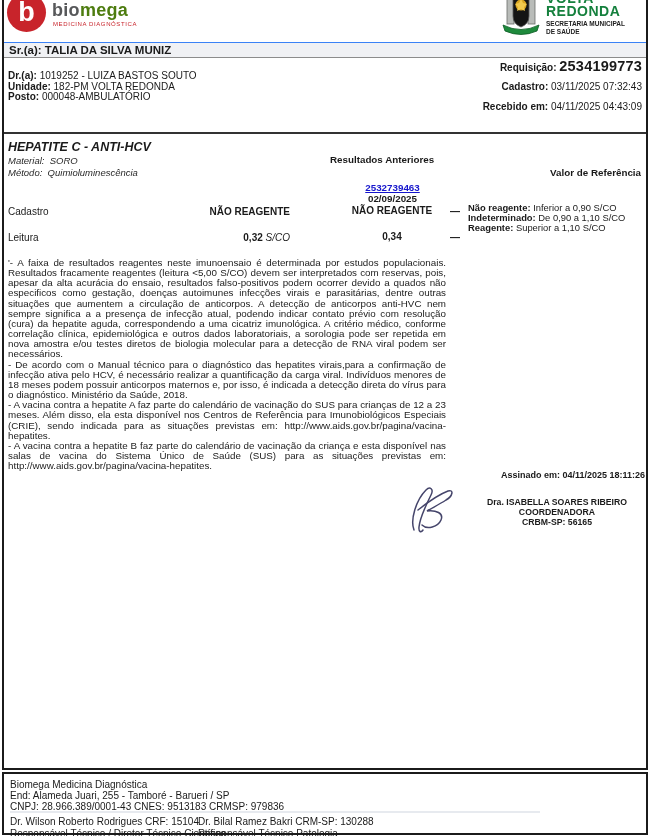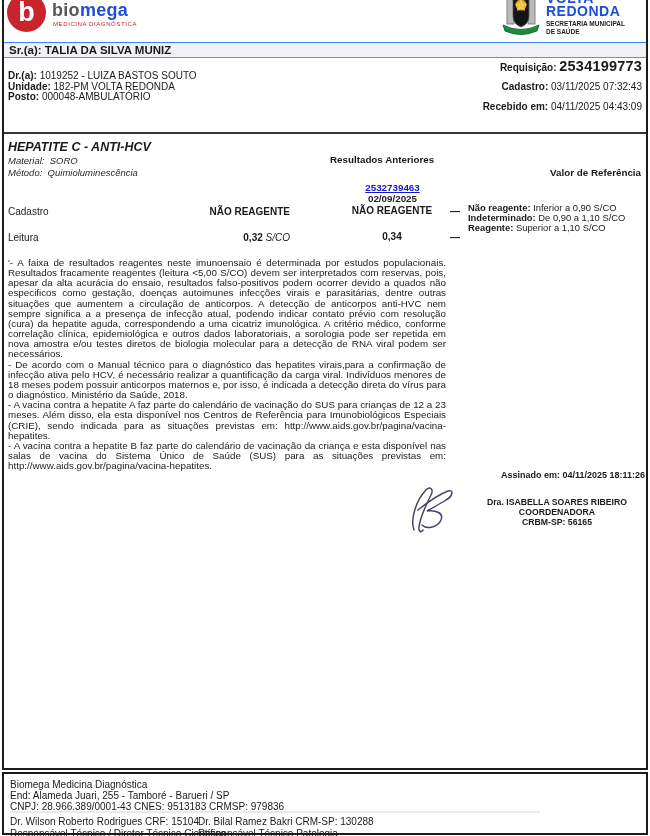--- a/index.html
+++ b/index.html
@@ -13,25 +13,25 @@
               border:2px solid #1b1b1b;border-top:none;pointer-events:none}
   .footer-frame{position:absolute;left:2px;top:772px;width:646px;height:63px;
                 border:2px solid #1b1b1b;pointer-events:none}
   .bottom-line{position:absolute;left:2px;top:833px;width:646px;height:2px;background:#1b1b1b}
 
   
   .bm-logo{left:7px;top:-7px;width:39px;height:39px;background:#c8242b;border-radius:50%;
            color:#fff;font-weight:bold;font-size:27px;text-align:center;line-height:38px}
   .bm-word{left:52px;top:0px;font-size:18px;letter-spacing:.3px}
   .bm-word .dark{color:#57585a;font-weight:bold}
-  .bm-word .light{color:#1d4ed8;font-weight:bold}
+  .bm-word .light{color:#4d7c0f;font-weight:bold}
   .bm-tag{left:53px;top:21px;font-size:6px;color:#c8242b;letter-spacing:.6px}
   .vr-shield{left:501px;top:-8px;width:40px;height:44px}
   .vr-text{left:546px;top:-8px;width:100px;line-height:13px}
-  .vr-city{font-size:14px;font-weight:800;color:#1d4ed8;letter-spacing:.5px}
+  .vr-city{font-size:14px;font-weight:800;color:#15803d;letter-spacing:.5px}
   .vr-dept{font-size:6.5px;font-weight:bold;color:#222;line-height:7.5px;margin-top:2px}
 
   
   .name-bar{left:4px;top:42px;width:642px;height:16px;background:#f0f1f4;
             border-top:1px solid #3b82f6;border-bottom:1px solid #8c8c8c;
             font-size:11.5px;font-weight:bold;line-height:15px;padding-left:5px}
   .pline{left:8px;font-size:10px;white-space:nowrap}
   .rline{right:8px;font-size:10px;text-align:right;white-space:nowrap}
   .req-num{font-size:14.5px;font-weight:bold;letter-spacing:.2px}
   .hdiv{left:4px;top:132px;width:642px;height:2px;background:#333}

